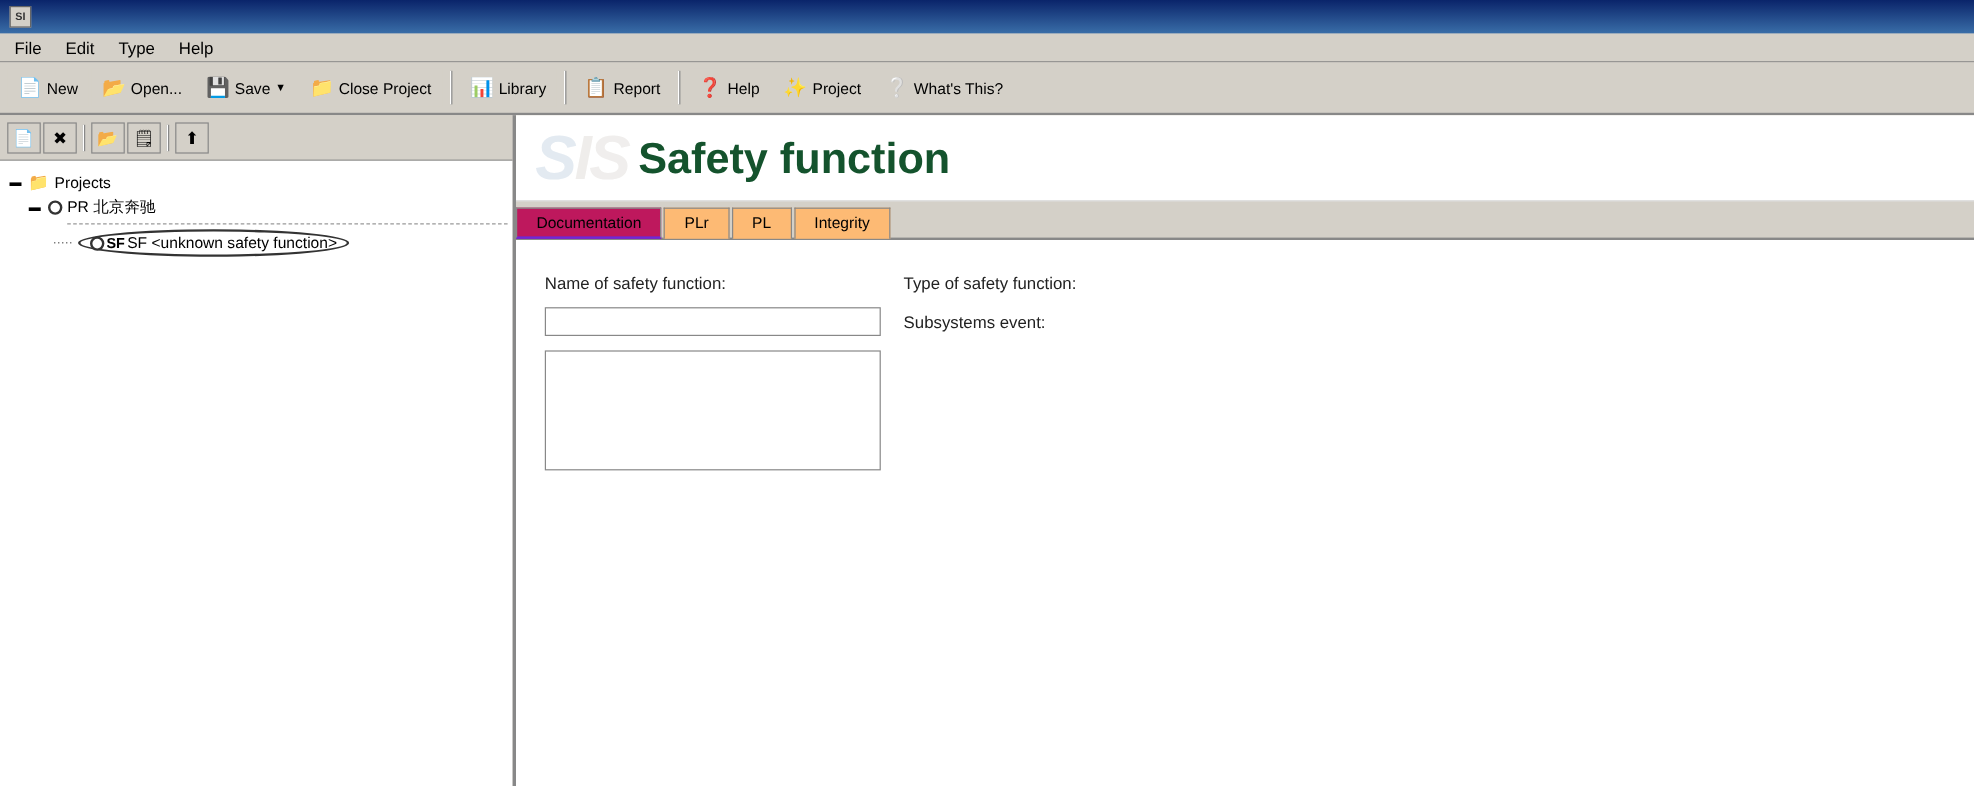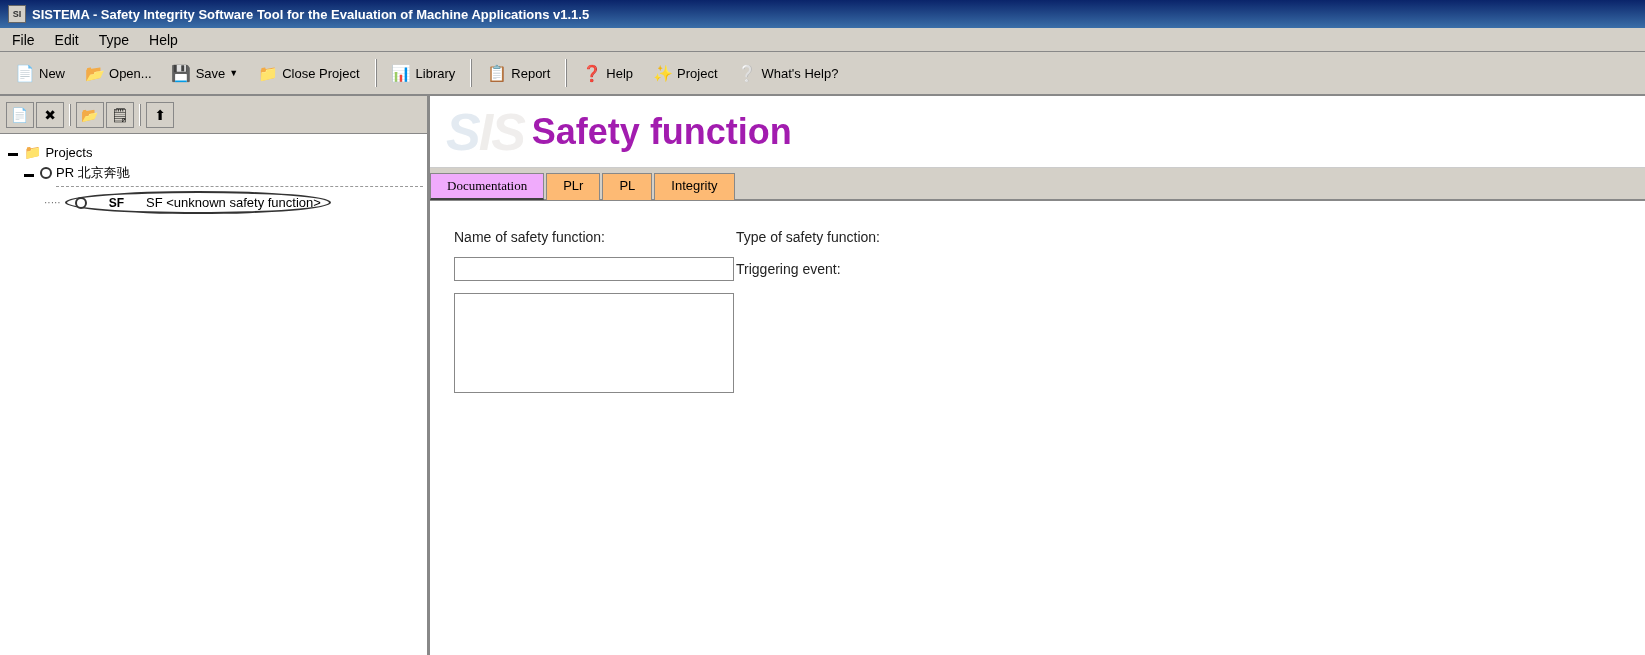--- a/index.html
+++ b/index.html
@@ -173,21 +173,21 @@
       border: 2px solid #333;
       border-radius: 50%;
       display: inline-block;
       background: white;
     }
 
     
     .sf-item-highlighted {
       display: flex;
       align-items: center;
-      gap: 20px;
+      gap: 0;
       padding: 2px 8px;
       cursor: pointer;
       border: 2px solid #333;
       border-radius: 50%;
       background: white;
       position: relative;
       margin: 2px 0;
     }
 
     
@@ -213,21 +213,21 @@
       font-weight: 900;
       color: #d4d0c8;
       letter-spacing: -2px;
       margin-right: 8px;
       font-style: italic;
       opacity: 0.7;
     }
     .safety-function-title {
       font-size: 36px;
       font-weight: bold;
-      color: #a21caf;
+      color: #14532d;
     }
 
     
     #tabs-row {
       display: flex;
       background: #d4d0c8;
       border-bottom: 2px solid #888;
       padding-top: 4px;
     }
     .tab {
@@ -235,38 +235,37 @@
       background: #fdba74;
       border: 1px solid #888;
       border-bottom: none;
       cursor: pointer;
       font-size: 13px;
       margin-right: 2px;
       position: relative;
       top: 1px;
     }
     .tab.active {
-      background: #f0abfc;
-      border-bottom: 2px solid #404040;
+      background: #be185d;
+      border-bottom: 2px solid #6d28d9;
       z-index: 1;
-      font-family: Liberation Serif, serif;
     }
 
     
     #content-area {
       flex: 1;
       background: white;
       padding: 24px;
       overflow: auto;
     }
 
     .form-grid {
       display: grid;
       grid-template-columns: 280px 1fr;
-      gap: 12px 2px;
+      gap: 12px 19px;
       align-items: start;
     }
 
     .form-label {
       font-size: 14px;
       color: #222;
       padding-top: 4px;
       font-weight: normal;
     }
 
@@ -304,21 +303,20 @@
       margin: 2px 0 2px 20px;
     }
   </style>
 </head>
 <body>
 
 <div id="title-bar">
   <div class="app-icon">
     <span>SI</span>
   </div>
-  <span>SISTEMA  -  Safety Integrity Software Tool for the Evaluation of Machine Applications v1.1.5</span>
 </div>
 
 <div id="menu-bar">
   <span class="menu-item">File</span>
   <span class="menu-item">Edit</span>
   <span class="menu-item">Type</span>
   <span class="menu-item">Help</span>
 </div>
 
 <div id="toolbar">
@@ -353,21 +351,21 @@
   <button class="toolbar-btn">
     <span class="toolbar-icon">❓</span>
     <span>Help</span>
   </button>
   <button class="toolbar-btn">
     <span class="toolbar-icon">✨</span>
     <span>Project</span>
   </button>
   <button class="toolbar-btn">
     <span class="toolbar-icon">❔</span>
-    <span>What's Help?</span>
+    <span>What's This?</span>
   </button>
 </div>
 
 <div id="main-layout">
 
   <div id="left-panel">
 
     <div id="left-subtoolbar">
       <button class="sub-toolbar-btn" title="New item">📄</button>
       <button class="sub-toolbar-btn" title="Delete item">✖</button>
@@ -425,19 +423,19 @@
     </div>
 
     <div id="content-area">
       <div class="form-grid">
 
         <label class="form-label">Name of safety function:</label>
 
         <label class="form-label">Type of safety function:</label>
         <input class="form-input-empty" type="text" value="" style="">
 
-        <label class="form-label">Triggering event:</label>
+        <label class="form-label">Subsystems event:</label>
         <textarea class="form-textarea" style=""></textarea>
       </div>
     </div>
 
   </div>
 </div>
 
 </body></html>

